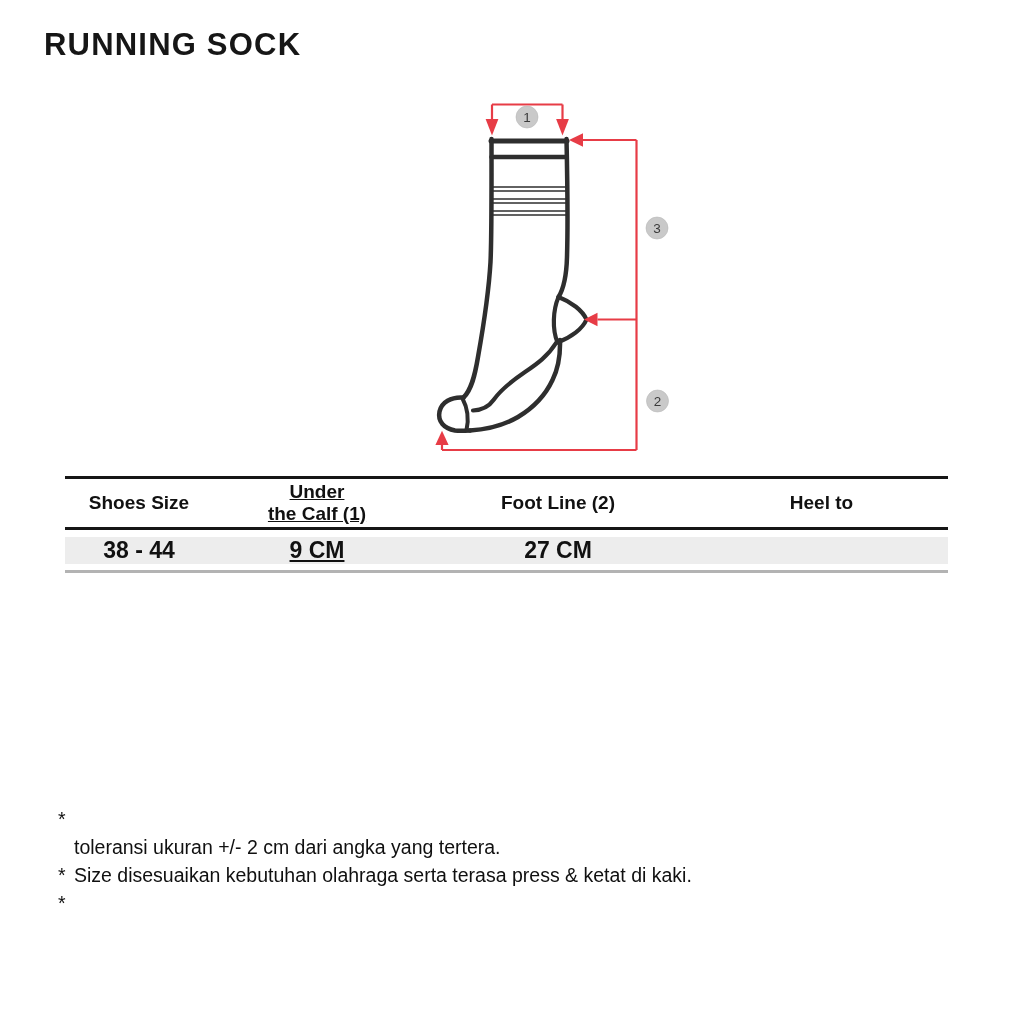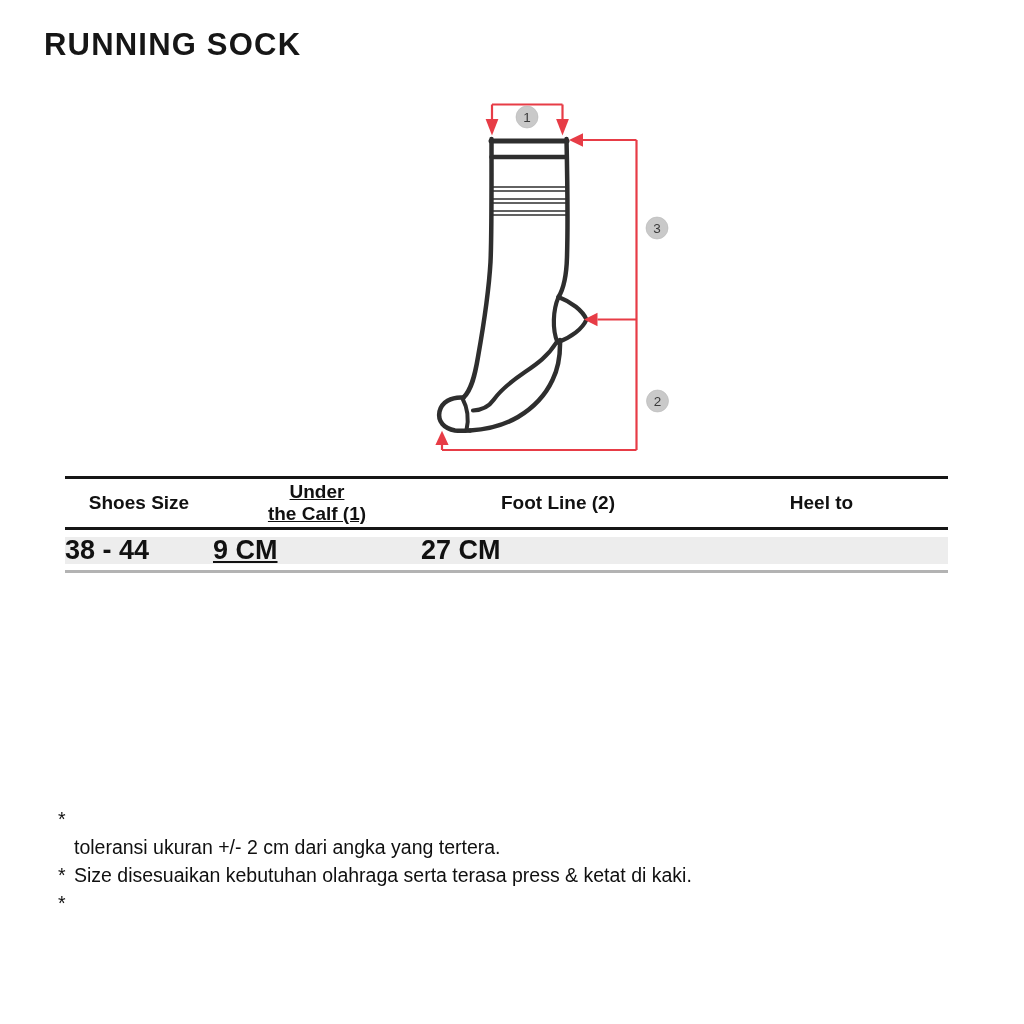--- a/index.html
+++ b/index.html
@@ -31,21 +31,21 @@
 
   .size-table{position:absolute;left:65px;top:476px;width:883px;}
   .t-border{border-top:3px solid var(--border_dark);}
   .t-border-bottom{border-top:3px solid var(--border_gray);}
   .t-head{display:flex;align-items:center;min-height:46px;padding:2px 0;}
   .t-head .cell{display:flex;flex-direction:column;justify-content:center;text-align:center;
     font-size:19px;font-weight:bold;line-height:22px;}
   .t-spacer-top{height:7px;}
   .t-spacer-bottom{height:6px;}
   .t-row{display:flex;align-items:center;background:var(--row_bg);height:27px;}
-  .t-row .cell{text-align:left;font-size:27px;font-weight:bold;}
+  .t-row .cell{text-align:center;font-size:23px;font-weight:bold;}
   .c1{width:16.76%;} .c2{width:23.56%;text-decoration:underline;} .c3{width:31.03%;} .c4{width:28.65%;}
 
   .footnotes{position:absolute;left:58px;top:806px;width:860px;}
   .note{display:flex;font-size:19.5px;line-height:26px;margin-bottom:2px;color:#101010;}
   .note .bullet{width:16px;flex:0 0 16px;}
 </style>
 </head>
 <body>
 
 <div class="page-title">RUNNING SOCK</div>

